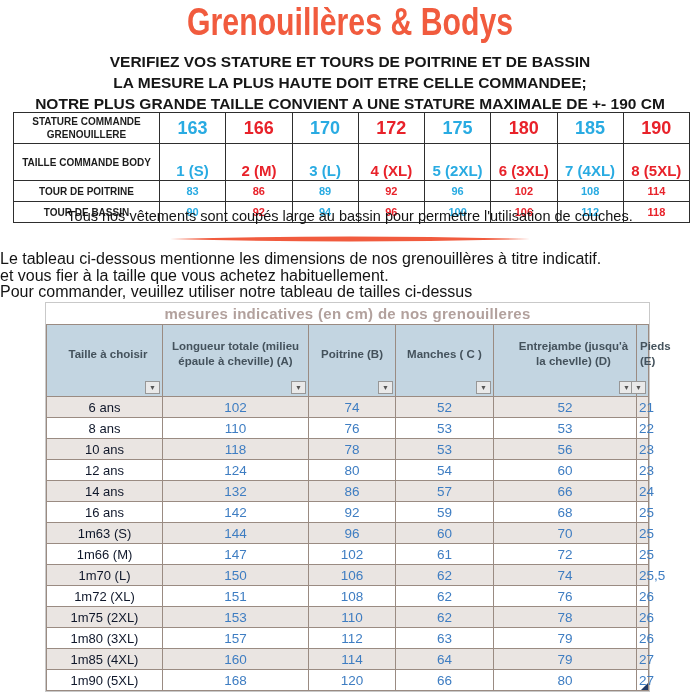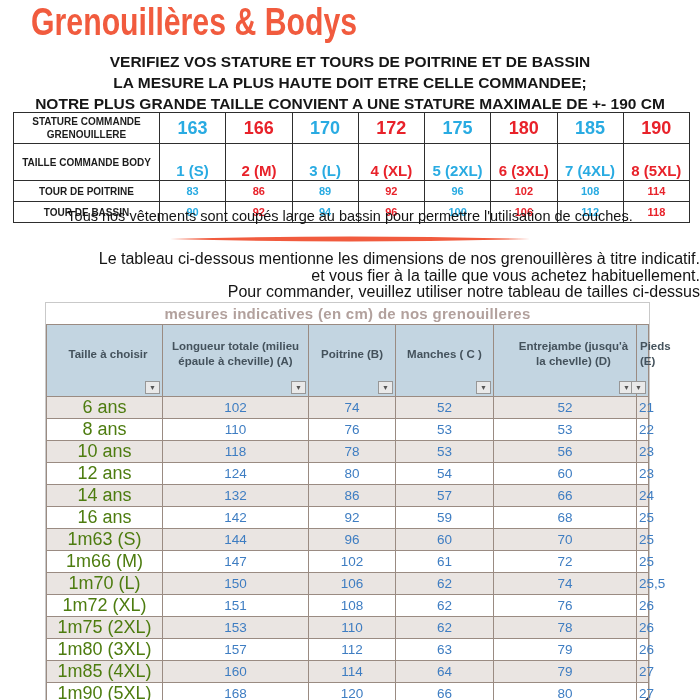--- a/index.html
+++ b/index.html
@@ -1,20 +1,20 @@
 <!DOCTYPE html>
 <html><head>
 <meta charset="utf-8">
 <style>
   html, body { margin:0; padding:0; background:#ffffff; }
   body { width:700px; height:700px; font-family:"Liberation Sans", sans-serif; }
   .page { position:relative; width:700px; height:700px; overflow:hidden; background:#fff; }
 
   
-  .main-title { position:absolute; top:0px; left:0; width:700px; text-align:left; margin:0; }
+  .main-title { position:absolute; top:0px; left:0; width:700px; text-align:center; margin:0; }
   .main-title .inner {
     display:inline-block; font-size:36px; font-weight:bold; color:#f15b3e;
     transform:scale(0.84, 1.06); transform-origin:center top; letter-spacing:0px; white-space:nowrap;
   }
   .subtitles { position:absolute; top:51px; left:0; width:700px; text-align:center;
     font-size:15.5px; line-height:21px; color:#161616;font-weight:bold; }
 
   
   .t1 { position:absolute; left:13px; top:112px; width:677px; border-collapse:collapse; table-layout:fixed; }
   .t1 td { border:1.6px solid #2e2e2e; text-align:center; padding:0; }
@@ -26,21 +26,21 @@
   .t1 tr.r2 td, .t1 tr.r3 td { height:18px; }
   .t1 tr.r2 td.val, .t1 tr.r3 td.val { font-size:11px; }
   .t1 td.blue { color:#29abe2; font-weight:bold; }
   .t1 td.red  { color:#e8222a; font-weight:bold; }
 
   .note { position:absolute; top:208px; left:0; width:700px; text-align:center;
     font-size:14.5px; color:#141414; }
 
   .divider { position:absolute; top:233px; left:170px; width:360px; height:12px; }
 
-  .intro { position:absolute; top:251px; left:0; width:700px; text-align:right;
+  .intro { position:absolute; top:251px; left:0; width:700px; text-align:left;
     font-size:16px; line-height:16.5px; color:#141414; }
 
   
   .measures-wrap { position:absolute; left:45px; top:302px; width:605px;
     box-sizing:border-box; border:1px solid #c9c9c9; background:#fff; }
   .m-title { height:21px; line-height:21px; text-align:center; font-weight:bold;
     font-size:15px; color:#b2a19d; letter-spacing:.3px; }
   .t2 { border-collapse:collapse; width:100%; table-layout:fixed; }
   .t2 th {
     background:#c3d5e1; border:1.6px solid #9a8b82; font-size:11.5px; color:#44525c;
@@ -53,21 +53,21 @@
   .t2 th:nth-child(4){ width:91px; }
   .t2 th:nth-child(5){ width:119px;padding-left:20px; }
   .filter-btn {
     position:absolute; right:2px; bottom:2px; width:15px; height:13px;
     background:#e9e9e9; border:1px solid #979797; color:#555; font-size:7px;
     display:flex; align-items:center; justify-content:center; cursor:pointer; box-sizing:border-box;
   }
   .t2 td { border:1.6px solid #9a8b82; height:20px; text-align:center; padding:0 2px; }
   .t2 tbody tr:nth-child(odd) td { background:#eae5e2; }
   .t2 tbody tr:nth-child(even) td { background:#ffffff; }
-  .t2 td.rowlabel { color:#4d7c0f; font-size:18px; }
+  .t2 td.rowlabel { color:#0f172a; font-size:13px; }
   .t2 td.val2 { color:#3e7dc2; font-size:13.5px; }
   .corner-triangle { position:absolute; right:1px; bottom:1px; width:0; height:0;
     border-left:7px solid transparent; border-bottom:7px solid #1f3864; }
 </style>
 </head>
 <body>
 
 <div class="page">
 
   <h1 class="main-title">

